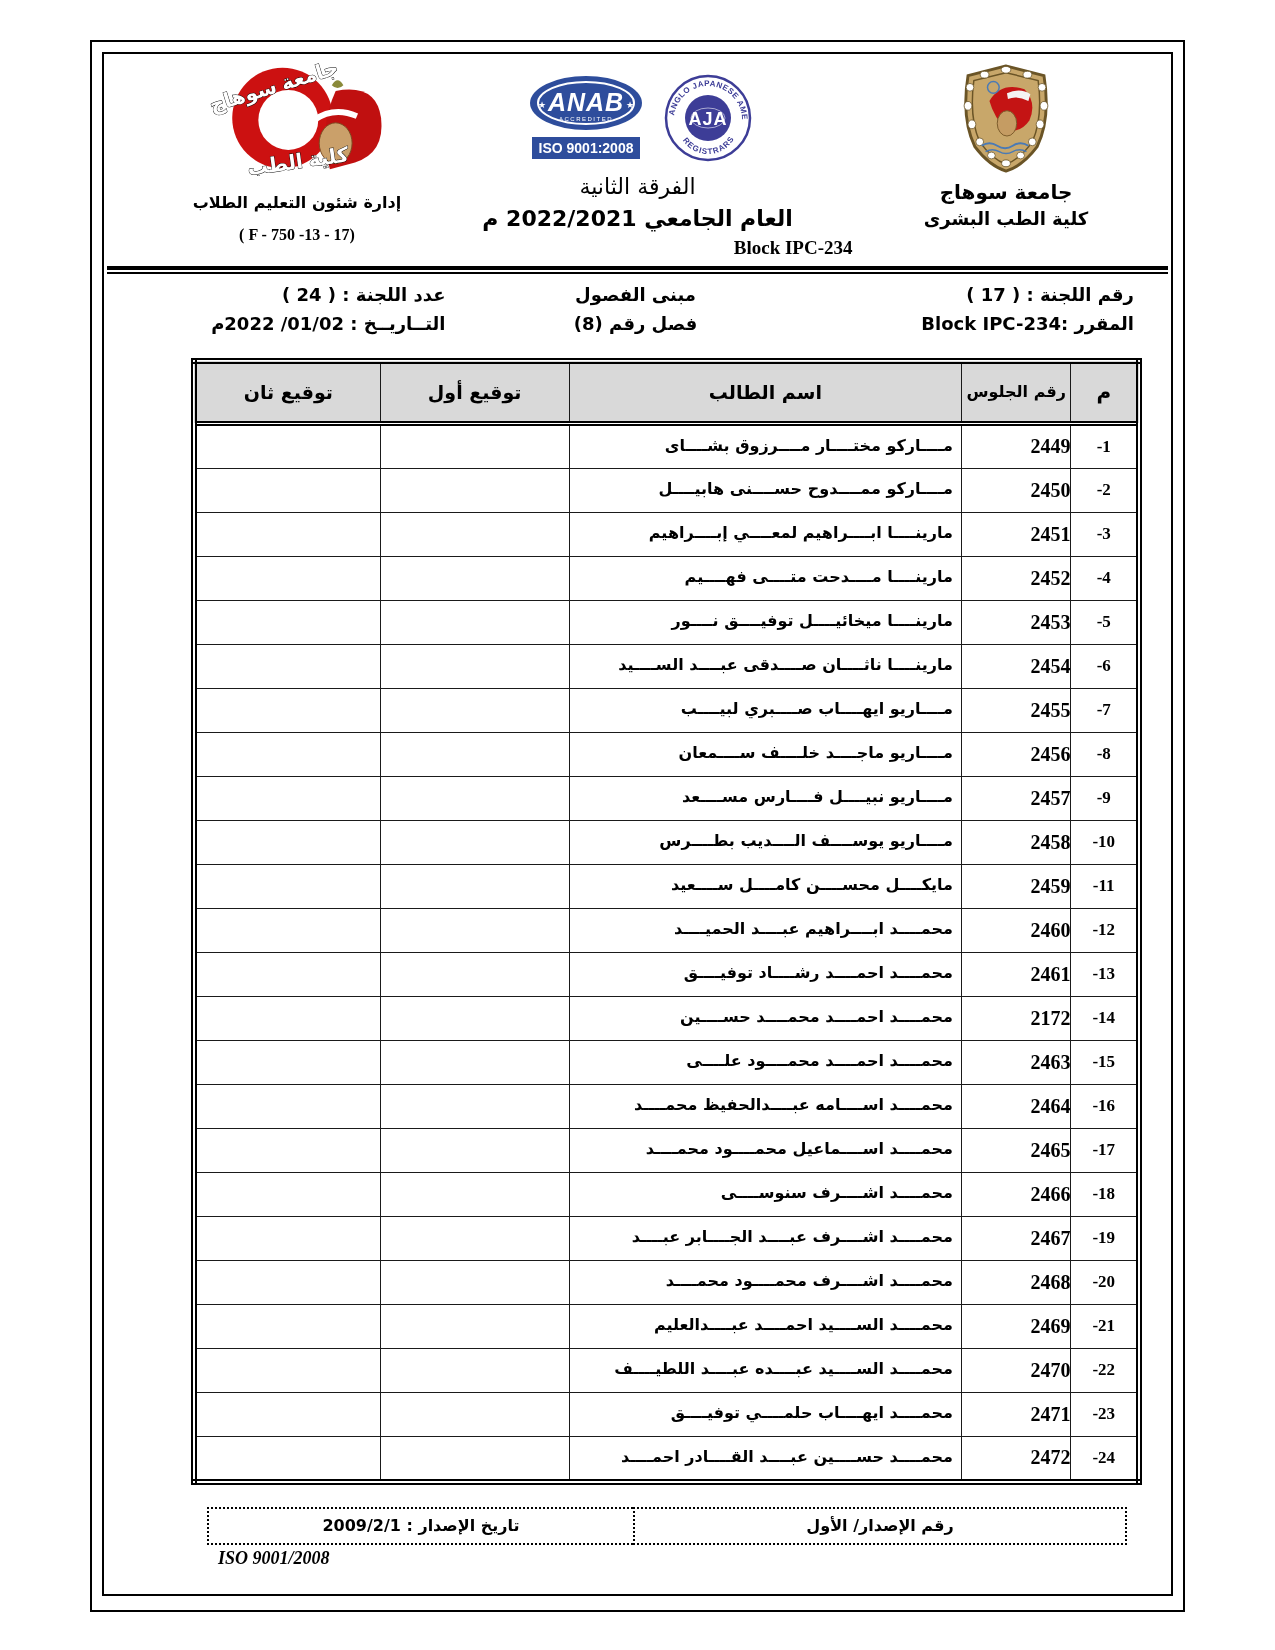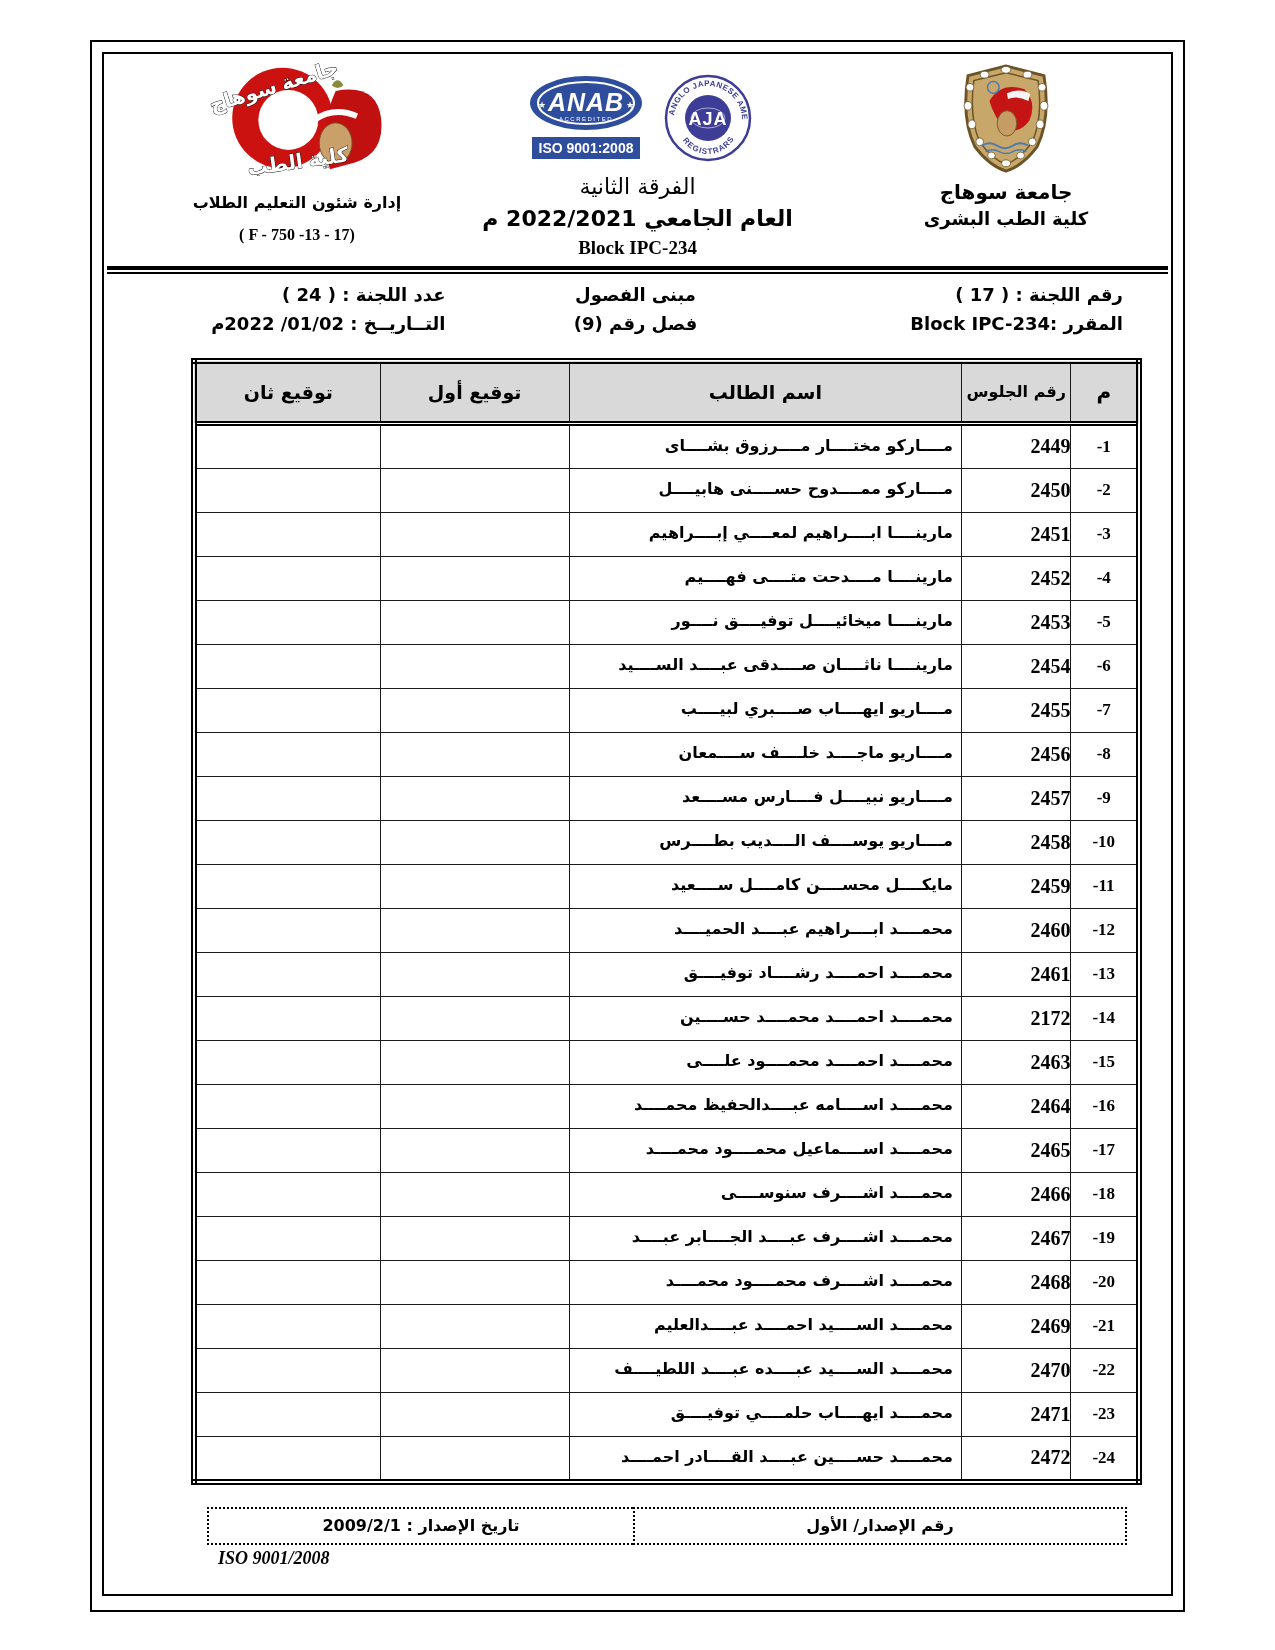--- a/index.html
+++ b/index.html
@@ -11,31 +11,31 @@
 
   
   .hdr { position:relative; height:212px; }
   .h-right { position:absolute; right:50px; top:8px; width:230px; text-align:center; }
   .uni-name { font-size:20px; font-weight:bold; line-height:28px; }
   .fac-name { font-size:18px; font-weight:bold; line-height:26px; }
   .h-center { position:absolute; left:50%; top:18px; transform:translateX(-50%); width:430px; text-align:center; }
   .logo-row { display:flex; direction:ltr; justify-content:center; align-items:center; gap:14px; height:92px; }
   .grade { font-size:22px; font-weight:normal; line-height:33px; margin-top:6px; }
   .year  { font-size:22px; font-weight:bold; line-height:31px; }
-  .block { font-size:19px; font-weight:bold; line-height:28px; direction:ltr; font-family:"Liberation Serif","DejaVu Serif",serif; }
+  .block { font-size:19px; font-weight:bold; line-height:28px; direction:ltr; font-family:"Liberation Serif","DejaVu Serif",serif;text-align:right; }
   .h-left { position:absolute; left:28px; top:6px; width:330px; text-align:center; }
   .admin { font-size:16px; font-weight:bold; line-height:34px; margin-top:6px; }
   .form-code { font-size:16px; font-weight:bold; line-height:30px; direction:ltr; font-family:"Liberation Serif","DejaVu Serif",serif; }
 
   .hdr-rule { border-top:4px solid #000; border-bottom:2px solid #000; height:8px; margin:0 3px; }
 
   
   .info { display:grid; grid-template-columns:38% 30% 32%; padding-top:6px; height:74px; }
   .info div { font-size:18px; font-weight:bold; line-height:29px; }
-  .i-right { text-align:right; padding-right:48px; }
+  .i-right { text-align:right; padding-right:37px; }
   .i-center { text-align:center; padding-left:60px; }
   .i-left { text-align:right; }
 
   
   .tbl-wrap { margin:10px 29px 0 87px; direction:rtl; }
   table.students { width:100%; border-collapse:collapse; border:6px double #000; table-layout:fixed; }
   table.students th, table.students td { border:1.5px solid #1a1a1a; }
   table.students th { background:#d9d9d9; height:62px; font-weight:bold; vertical-align:middle; text-align:center; border-bottom:5px double #000; }
   .th-idx { font-size:20px; }
   .th-seat { font-size:16px; line-height:20px;margin-left:29px; }
@@ -149,21 +149,21 @@
 
       <div class="hdr-rule"></div>
 
       <div class="info">
         <div class="i-right">
           <div>رقم اللجنة : ( 17 )</div>
           <div>المقرر :Block IPC-234</div>
         </div>
         <div class="i-center">
           <div>مبنى الفصول</div>
-          <div>فصل رقم (9)</div>
+          <div>فصل رقم (8)</div>
         </div>
         <div class="i-left">
           <div>عدد اللجنة : ( 24 )</div>
           <div>التــاريــخ : 01/02/ 2022م</div>
         </div>
       </div>
 
       <div class="tbl-wrap">
         <table class="students">
           <colgroup>

